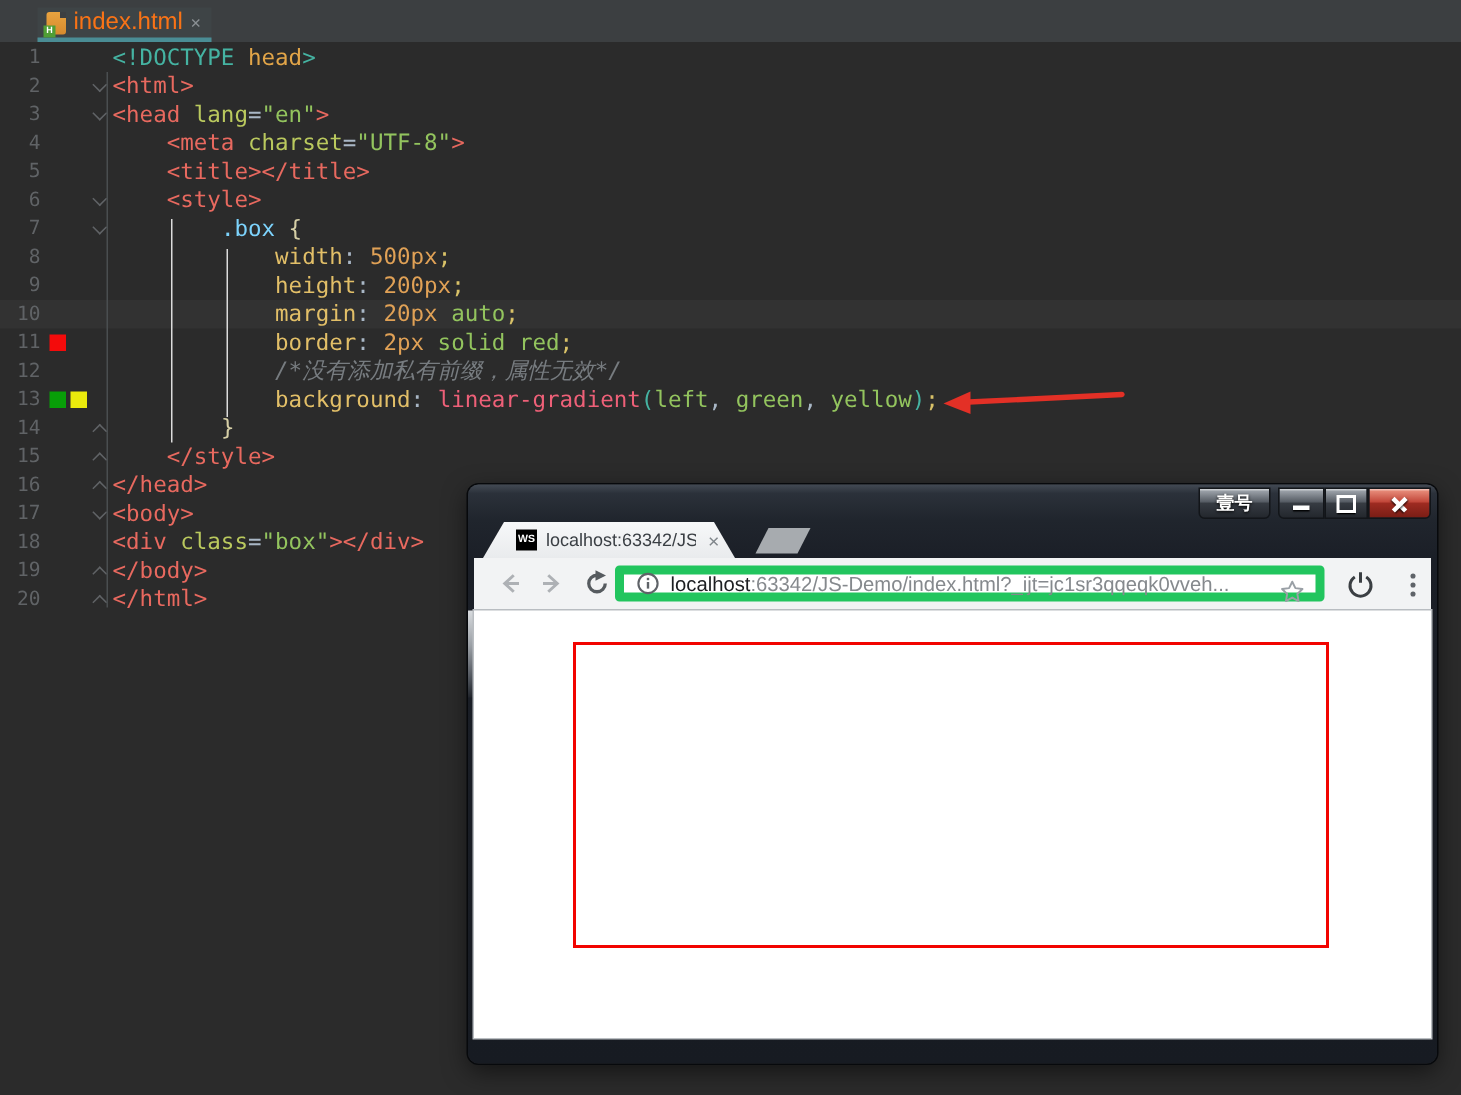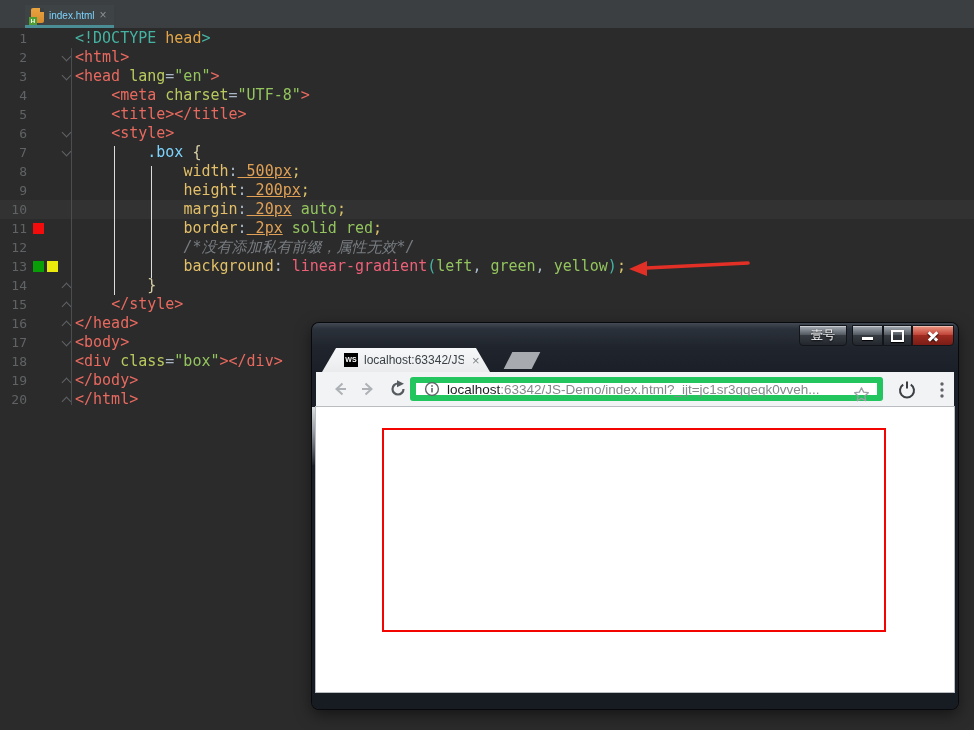--- a/index.html
+++ b/index.html
@@ -3,21 +3,21 @@
 <meta charset="utf-8">
 <style>
   html,body{margin:0;padding:0;}
   body{width:974px;height:730px;position:relative;overflow:hidden;background:#2b2b2b;
        font-family:"Liberation Sans",sans-serif;}
 
   
   .ed-tabbar{position:absolute;left:0;top:0;width:974px;height:28px;background:#3c3f41;}
   .ed-tab{position:absolute;left:25px;top:5px;height:20px;padding:0 7px 0 6px;background:#3e4446;
           border-bottom:3px solid #4a8d95;display:flex;align-items:center;gap:5px;}
-  .ed-tab-title{color:#7dd3fc;font-size:10px;}
+  .ed-tab-title{color:#f97316;font-size:16px;}
   .ed-tab-close{color:#8a9094;font-size:12px;line-height:12px;}
   .fileicon{position:relative;width:13px;height:15px;background:linear-gradient(#e9a33f,#d78b2e);
             border-radius:2px;}
   .fileicon .fold{position:absolute;right:0;top:0;width:4px;height:4px;background:#3c3f41;}
   .fileicon .hbadge{position:absolute;left:-2px;bottom:-2px;width:8px;height:8px;background:#4f9e35;
             color:#fff;font-size:6px;font-weight:bold;line-height:8px;text-align:center;}
 
   .code{position:absolute;left:0;top:29px;width:974px;
         font-family:"DejaVu Sans Mono",monospace;font-size:15px;line-height:19px;}
   .cl{position:relative;height:19px;white-space:pre;}
@@ -26,37 +26,37 @@
   .cl .txt{position:absolute;left:75px;top:0;}
   .cl .foldmk{position:absolute;left:63px;top:6px;width:6px;height:6px;
               border-right:1.5px solid #606366;border-bottom:1.5px solid #606366;}
   .cl .foldmk.down{transform:rotate(45deg);top:5px;}
   .cl .foldmk.up{transform:rotate(-135deg);top:8px;}
   .cl .chips{position:absolute;left:33px;top:4px;display:flex;gap:3px;}
   .cl .chips i{display:block;width:11px;height:11px;}
 
   .tk-doctype{color:#45b3a2;} .tk-dochtml{color:#e2a548;} .tk-tag{color:#e8695f;}
   .tk-attr{color:#bac95e;} .tk-str{color:#93c45e;} .tk-punc{color:#a9b7c6;}
-  .tk-prop{color:#e2bf68;} .tk-num{color:#e0a156;text-decoration:underline;} .tk-semi{color:#d9c268;}
+  .tk-prop{color:#e2bf68;} .tk-num{color:#e0a156;} .tk-semi{color:#d9c268;}
   .tk-brace{color:#d6cfa6;} .tk-sel{color:#7dd3fc;} .tk-func{color:#ee6078;}
   .tk-paren{color:#45b3a2;} .tk-comment{color:#777c80;font-style:italic;} .tk-plain{color:#a9b7c6;}
 
   .fold-line{position:absolute;left:71px;top:48px;width:1px;height:357px;background:#4a4e50;}
   .guide{position:absolute;width:1px;background:#dcdcdc;}
   .guide.a{left:114px;top:146px;height:149px;}
   .guide.b{left:151px;top:166px;height:112px;}
   .arrow-svg{position:absolute;left:626px;top:254px;}
 
   
   .bwin{position:absolute;left:312px;top:323px;width:646px;height:386px;border-radius:7px;
         background:linear-gradient(180deg,#434a54 0,#2b313a 6px,#20252d 24px,#1b1f27 49px,#171b22 100%);
         box-shadow:0 0 0 1px #07090c,0 5px 16px rgba(0,0,0,.55);}
   .capbtn{position:absolute;top:2px;height:21px;box-sizing:border-box;border:1px solid #121519;
           background:linear-gradient(#a7adb4 0,#565c64 45%,#363b42 50%,#23272d 100%);
-          box-shadow:inset 0 1px 0 rgba(255,255,255,.4);display:flex;align-items:center;justify-content:center;}
+          box-shadow:inset 0 1px 0 rgba(255,255,255,.4);display:flex;align-items:center;justify-content:center;font-weight:bold;}
   .cap-account{left:487px;width:48px;border-radius:0 0 4px 4px;color:#fff;font-size:12px;
                text-shadow:0 1px 2px #000;}
   .cap-min{left:540px;width:31px;border-radius:0 0 0 4px;}
   .cap-max{left:571px;width:29px;}
   .cap-close{left:600px;width:42px;border-radius:0 0 4px 0;
              background:linear-gradient(#ec9582 0,#c2473a 45%,#9e2b21 50%,#7a1d15 100%);}
   .gl-min{width:11px;height:3px;background:#fff;margin-top:6px;box-shadow:0 1px 1px #000;}
   .gl-max{width:9px;height:8px;border:2px solid #fff;box-shadow:0 1px 1px #000;}
   .gl-close{position:relative;width:14px;height:14px;}
   .gl-close:before,.gl-close:after{content:"";position:absolute;left:1px;top:6px;width:12px;height:2.6px;

